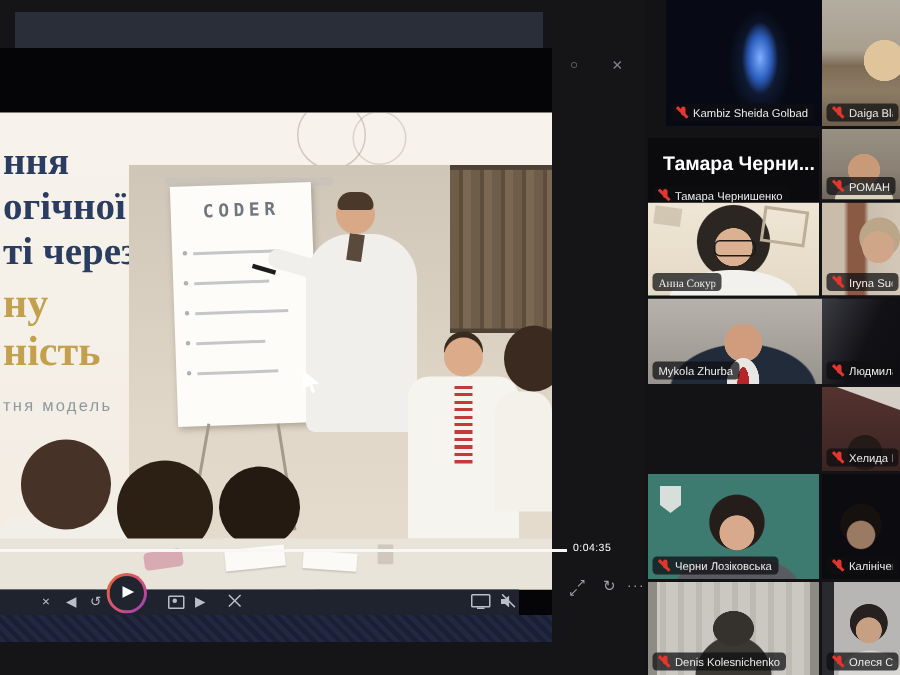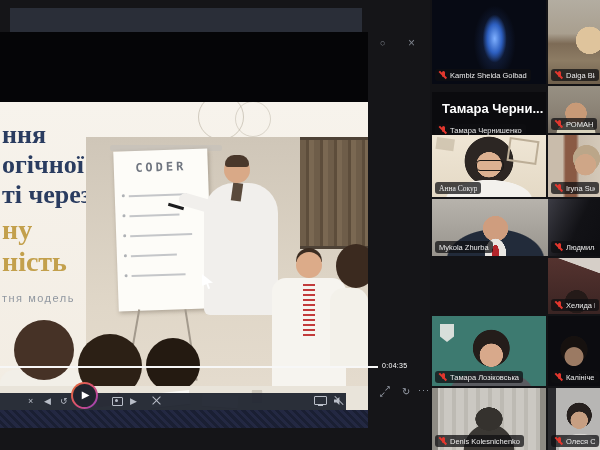--- a/index.html
+++ b/index.html
@@ -6,21 +6,21 @@
   #stage{position:relative;width:600px;height:450px;overflow:hidden;background:#1b1b1f;
          font-family:"Liberation Sans","DejaVu Sans",sans-serif;}
   
   .main{position:absolute;left:0;top:0;width:430px;height:450px;background:#151518;}
   .topstrip{position:absolute;left:10px;top:8px;width:352px;height:24px;background:#2a2e38;}
   .winicons{position:absolute;left:376px;top:36px;width:54px;height:16px;color:#7e838c;}
   .winicons .dot{position:absolute;left:4px;top:3px;font-size:9px;line-height:9px;}
   .winicons .x{position:absolute;left:32px;top:0;font-size:12px;line-height:14px;}
   .video{position:absolute;left:0;top:32px;width:368px;height:396px;background:#050507;overflow:hidden;}
   
-  .slide{position:absolute;left:0;top:43px;width:368px;height:318px;background:linear-gradient(180deg,#f7f3ec,#f2ece2);overflow:hidden;margin-top:27px;}
+  .slide{position:absolute;left:0;top:43px;width:368px;height:318px;background:linear-gradient(180deg,#f7f3ec,#f2ece2);overflow:hidden;}
   .t-navy{position:absolute;left:2px;font-family:"Liberation Serif","DejaVu Serif",serif;
           font-weight:bold;font-size:26px;color:#2a3c60;white-space:nowrap;}
   .t-gold{position:absolute;left:2px;font-family:"Liberation Serif","DejaVu Serif",serif;
           font-weight:bold;font-size:28px;color:#c3a04c;white-space:nowrap;}
   .t-sub{position:absolute;left:2px;top:190px;font-size:11px;color:#9097a0;letter-spacing:1.5px;white-space:nowrap;}
   .laurel{position:absolute;left:198px;top:-8px;width:44px;height:44px;border:1px solid rgba(150,140,120,.4);border-radius:50%;}
   .laurel:after{content:"";position:absolute;left:36px;top:6px;width:34px;height:34px;border:1px solid rgba(150,140,120,.3);border-radius:50%;}
   
   .photo{position:absolute;left:86px;top:35px;width:282px;height:283px;background:linear-gradient(180deg,#cfc6b8,#e0d7c8 60%,#e6ddd0);overflow:visible;}
   .bookshelf{position:absolute;left:214px;top:0;width:68px;height:112px;
@@ -222,21 +222,21 @@
     <div class="viewctl">
       <span class="ex1">↗</span>
       <span class="ex2">↙</span>
       <span class="rs">↻</span>
       <span class="mo">···</span>
     </div>
   </div>
 
   <div class="sidebar">
 
-    <div class="tile" style="left:2px;top:0;width:114px;height:84px">
+    <div class="tile" style="left:14px;top:0;width:114px;height:84px">
       <div class="tilebg bg0"></div>
       <div class="nametag">
         <span class="mic"></span>
         <span class="nm">Kambiz Sheida Golbad</span>
       </div>
     </div>
 
     <div class="tile" style="left:118px;top:0;width:52px;height:84px">
       <div class="tilebg bg1"></div>
       <div class="nametag">
@@ -300,21 +300,21 @@
       <div class="nametag">
         <span class="mic"></span>
         <span class="nm">Хелида Ес...</span>
       </div>
     </div>
 
     <div class="tile" style="left:2px;top:316px;width:114px;height:70px">
       <div class="tilebg bg10"></div>
       <div class="nametag">
         <span class="mic"></span>
-        <span class="nm">Тамара Лозіковська</span>
+        <span class="nm">Черни Лозіковська</span>
       </div>
     </div>
 
     <div class="tile" style="left:118px;top:316px;width:52px;height:70px">
       <div class="tilebg bg11"></div>
       <div class="nametag">
         <span class="mic"></span>
         <span class="nm">Калінічен...</span>
       </div>
     </div>

